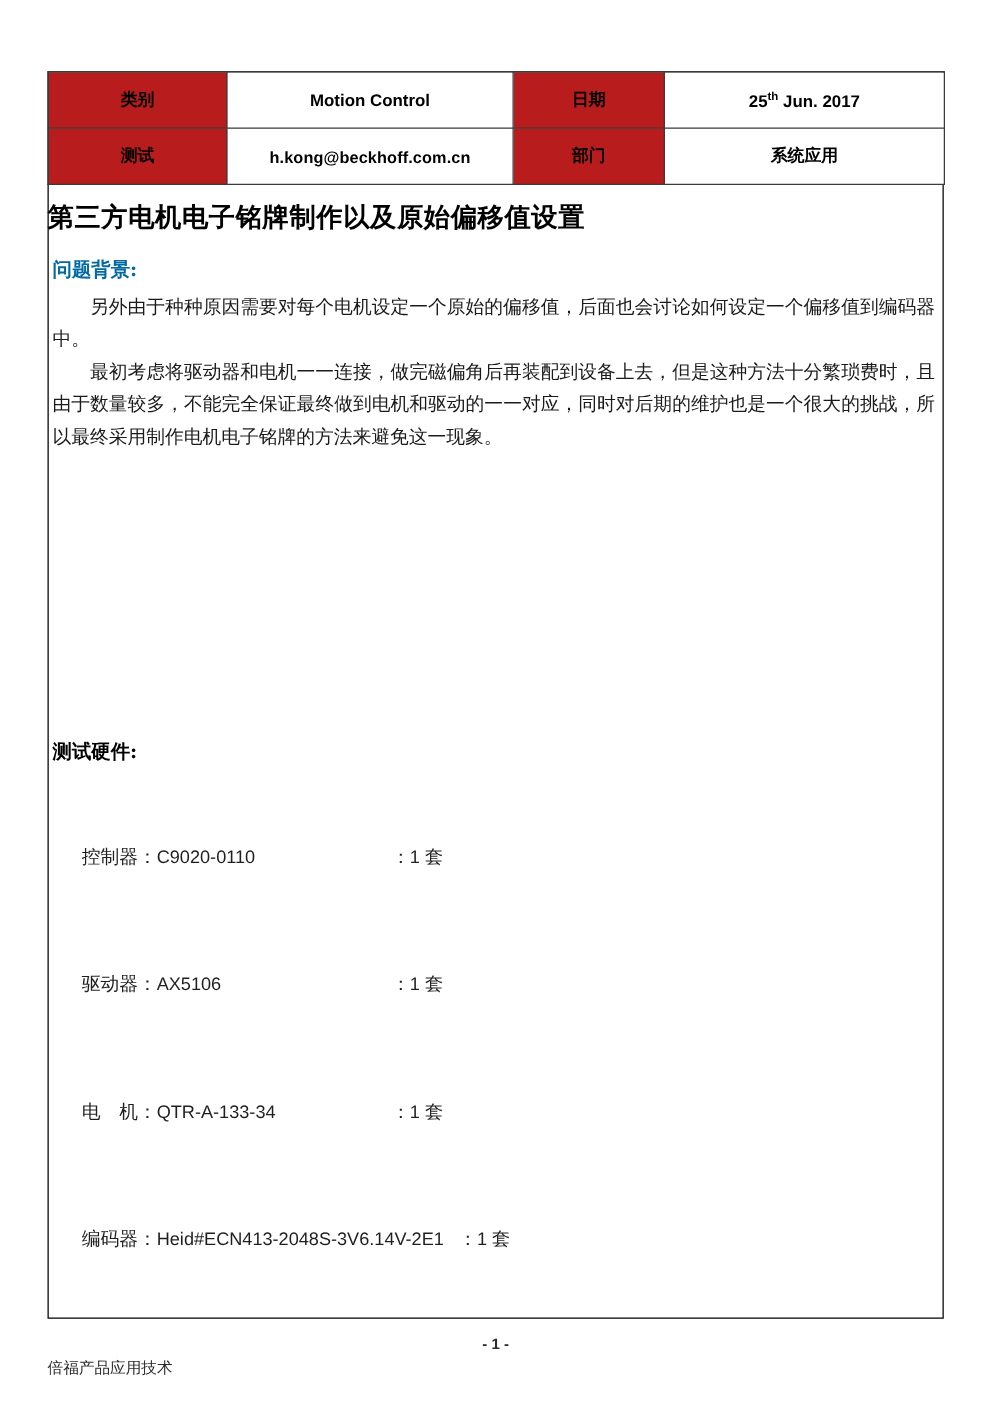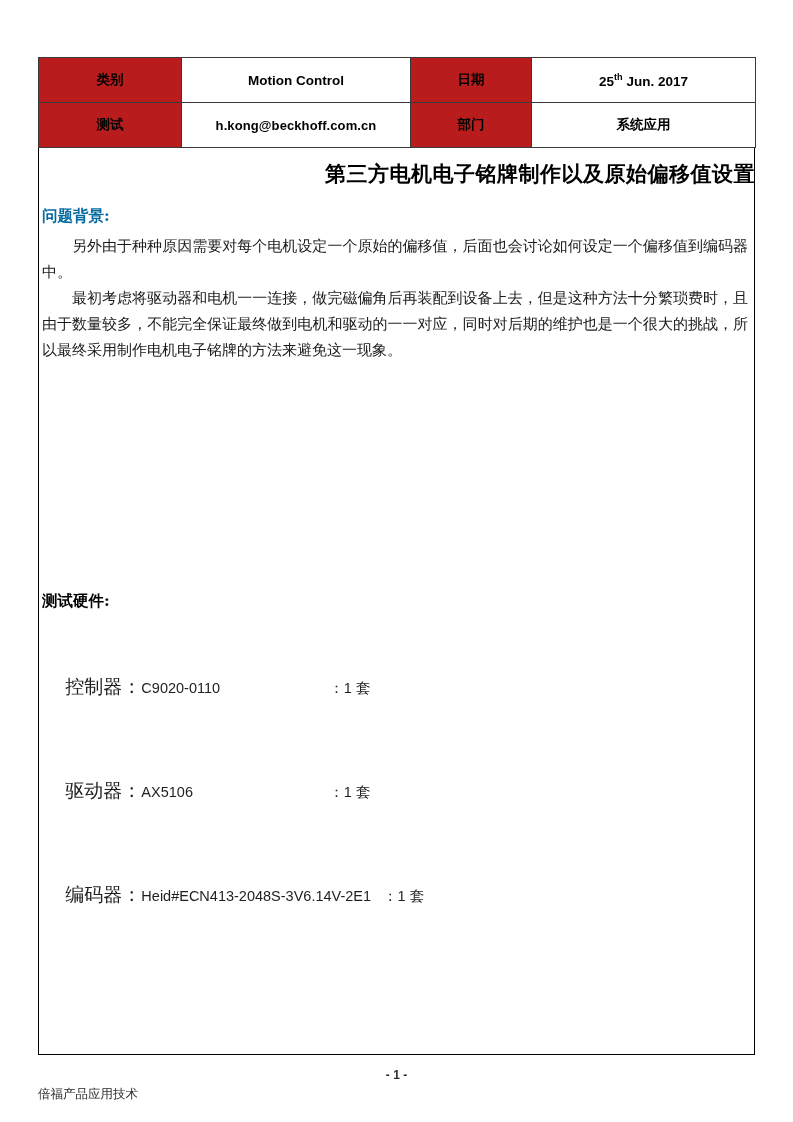--- a/index.html
+++ b/index.html
@@ -58,21 +58,21 @@
   .col-d { width: 224px; }
   .hdr-value.email { font-size: 13px; letter-spacing: 0.1px; }
   sup { font-size: 0.68em; vertical-align: super; }
 
   
   .doc-title {
     position: absolute;
     left: 38px;
     top: 160px;
     width: 717px;
-    text-align: right;
+    text-align: left;
     font-family: "DejaVu Serif", "Liberation Serif", serif;
     font-weight: bold;
     font-size: 21px;
     letter-spacing: 0.5px;
     color: #000000;
   }
 
   
   .content {
     position: absolute;
@@ -113,22 +113,22 @@
     font-family: "Liberation Sans", "DejaVu Sans", sans-serif;
     font-size: 14px;
     line-height: 25px;
     color: #1f1f1f;
   }
   .hw-row {
     white-space: pre;
   }
   .hw-name {
     display: inline-block;
-    font-family: Liberation Serif, serif;
-    font-size: 19px;
+    font-family: Liberation Mono, monospace;
+    font-size: 15px;
     margin-top: 27px;
   }
   .hw-model {
     display: inline-block;
     min-width: 188px;
     font-family: "Liberation Sans", "DejaVu Sans", sans-serif;
     font-size: 14.5px;
   }
   .hw-model.wide {
     min-width: 0;
@@ -207,20 +207,23 @@
 
   <div class="hw-heading">测试硬件:</div>
   <div class="hw-list">
     <div class="hw-row">
       <span class="hw-name">控制器：</span><span class="hw-model">C9020-0110</span><span class="hw-qty">：1 套</span>
     </div>
     <div class="hw-row">
       <span class="hw-name">驱动器：</span><span class="hw-model">AX5106</span><span class="hw-qty">：1 套</span>
     </div>
     <div class="hw-row">
+      <span class="hw-name">电　机：</span><span class="hw-model">QTR-A-133-34</span><span class="hw-qty">：1 套</span>
+    </div>
+    <div class="hw-row">
       <span class="hw-name">编码器：</span><span class="hw-model wide">Heid#ECN413-2048S-3V6.14V-2E1</span><span class="hw-qty">：1 套</span>
     </div>
   </div>
 
 </div>
 
 <div class="footer">
   <div class="footer-left">倍福产品应用技术</div>
   <div class="footer-page">- 1 -</div>
 </div>

